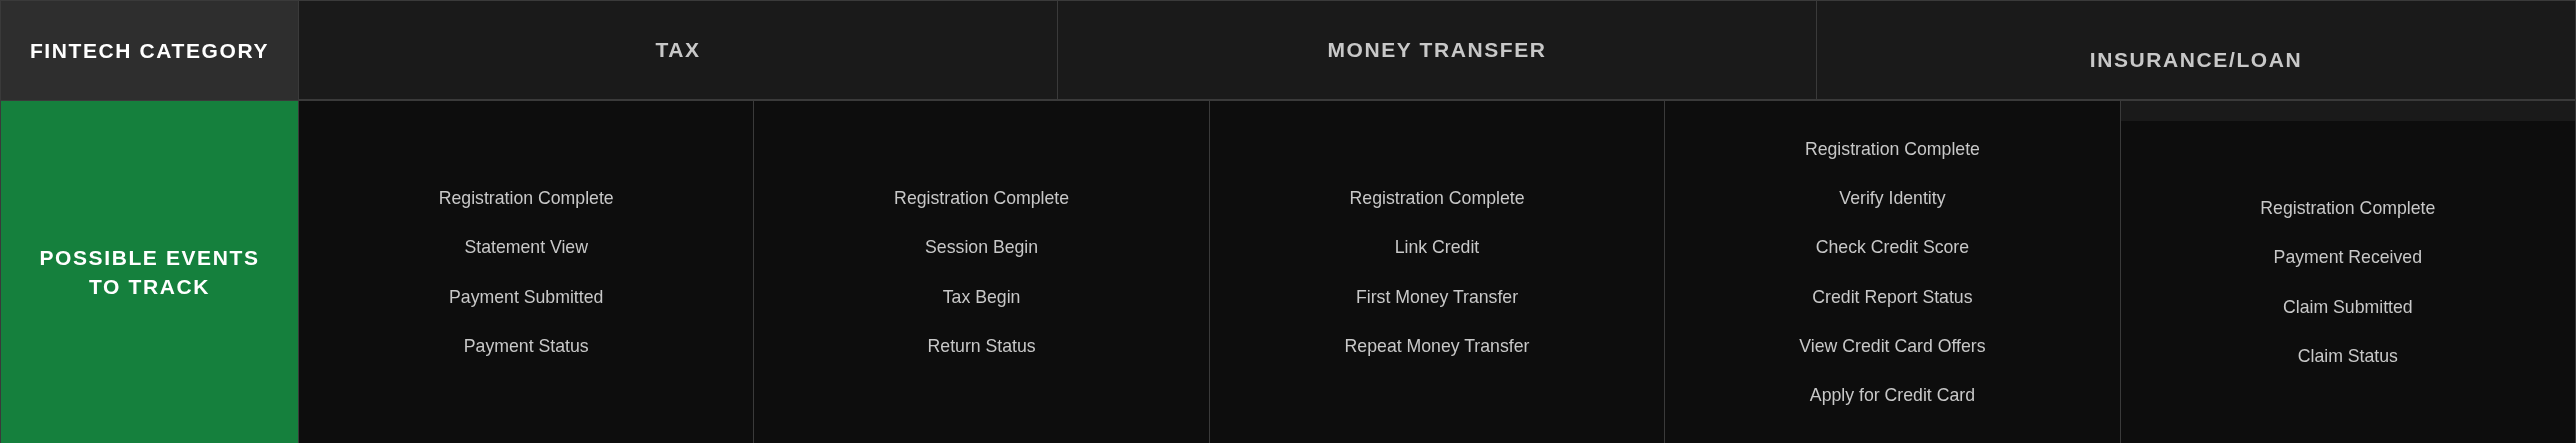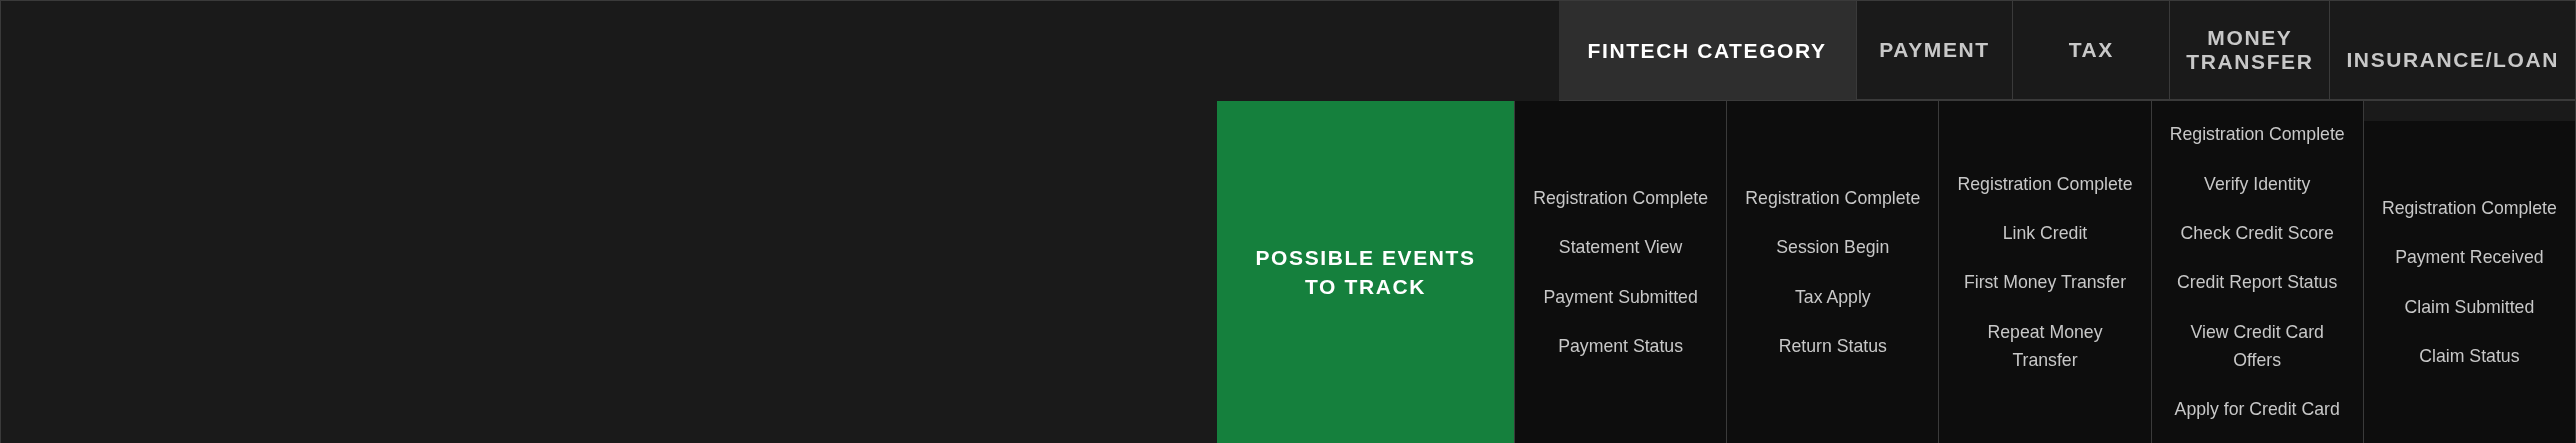--- a/index.html
+++ b/index.html
@@ -15,21 +15,20 @@
       height: 444px;
       overflow: hidden;
     }
 
     .table-container {
       width: 2576px;
       height: 444px;
       display: flex;
       flex-direction: column;
       border: 0.8px solid #3a3a3a;
-      align-items: flex-end;
     }
 
     .header-row {
       display: flex;
       height: 100px;
       border-bottom: 1.6px solid #3a3a3a;
     }
 
     .body-row {
       display: flex;
@@ -146,23 +145,20 @@
 <body>
 
 <div class="table-container">
 
   <div class="header-row">
 
     <div class="cell category-col header-row">
       <span class="category-header-label">FINTECH CATEGORY</span>
     </div>
 
-    <div class="cell payment-col">
-      <span class="header-label">PAYMENT</span>
-    </div>
 
     <div class="cell tax-col">
       <span class="header-label">TAX</span>
     </div>
 
     <div class="cell money-transfer-col">
       <span class="header-label">MONEY TRANSFER</span>
     </div>
 
 
@@ -182,21 +178,21 @@
     <div class="cell payment-col events-cell">
         <span class="event-item">Registration Complete</span>
         <span class="event-item">Statement View</span>
         <span class="event-item">Payment Submitted</span>
         <span class="event-item">Payment Status</span>
       </div>
 
     <div class="cell tax-col events-cell">
         <span class="event-item">Registration Complete</span>
         <span class="event-item">Session Begin</span>
-        <span class="event-item">Tax Apply</span>
+        <span class="event-item">Tax Begin</span>
         <span class="event-item">Return Status</span>
       </div>
 
     <div class="cell money-transfer-col events-cell">
         <span class="event-item">Registration Complete</span>
         <span class="event-item">Link Credit</span>
         <span class="event-item">First Money Transfer</span>
         <span class="event-item">Repeat Money Transfer</span>
       </div>
 

